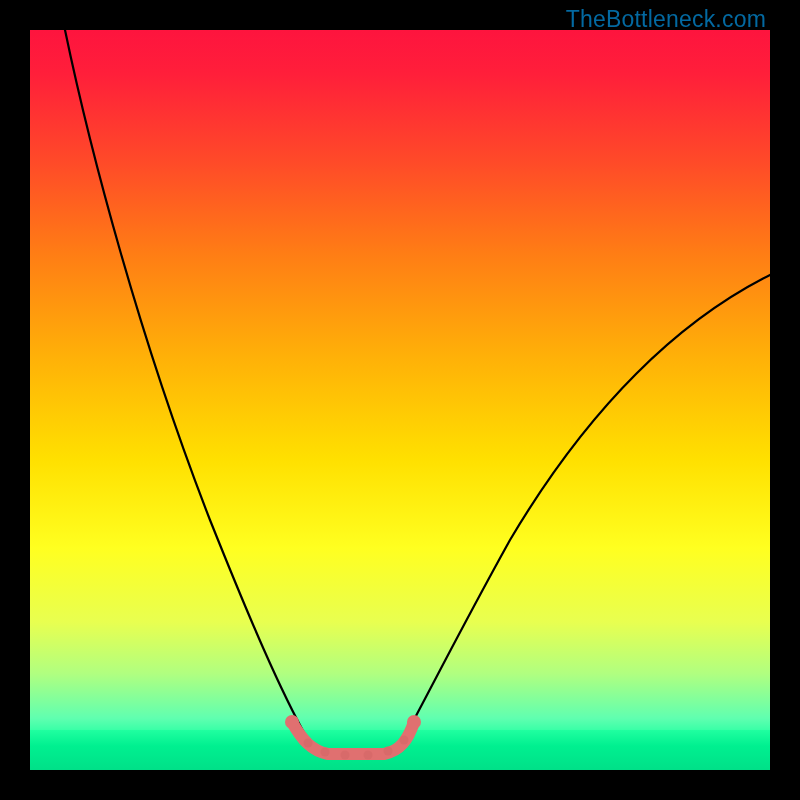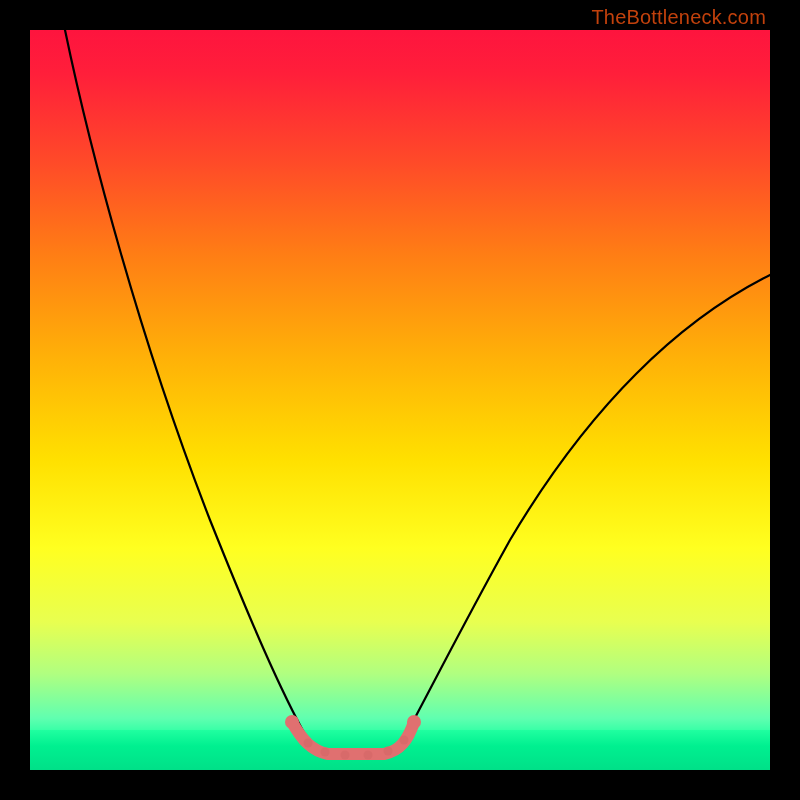--- a/index.html
+++ b/index.html
@@ -41,23 +41,23 @@
   }
   .curve-svg {
     position: absolute;
     left: 0; top: 0;
     width: 100%; height: 100%;
   }
   .attribution {
     position: absolute;
     top: 6px;
     right: 34px;
-    color: #c2410c;
+    color: #0369a1;
     font-family: Arial, Helvetica, sans-serif;
-    font-size: 20px;
+    font-size: 23px;
     font-weight: 400;
     letter-spacing: 0.2px;
   }
 </style>
 </head>
 <body>
 
 <div class="frame">
   <div class="plot-area">
 

